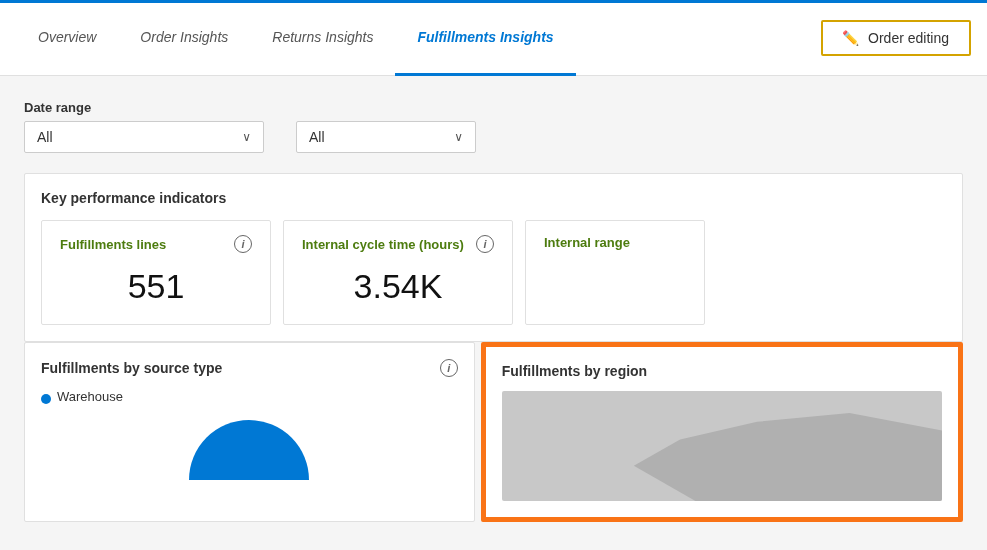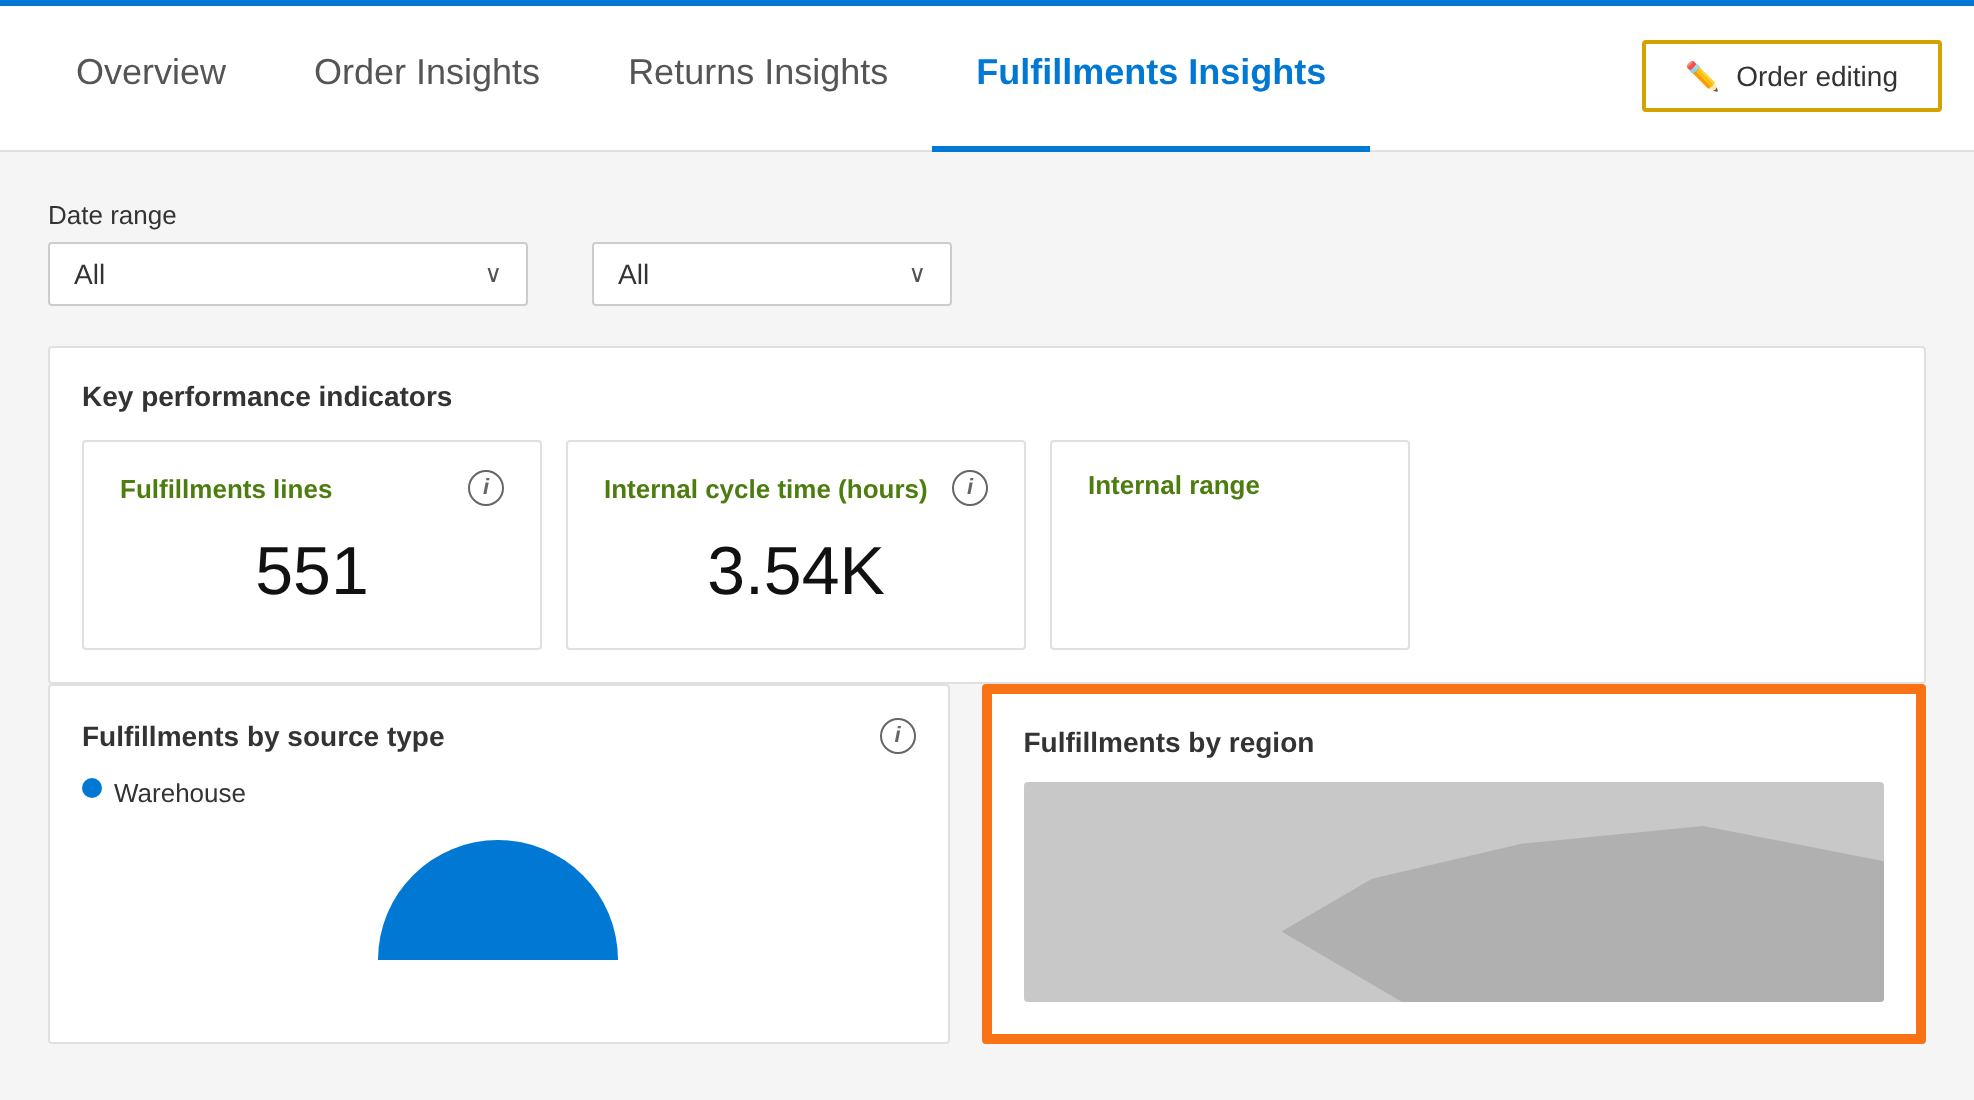--- a/index.html
+++ b/index.html
@@ -26,26 +26,27 @@
       position: absolute;
       top: 0; left: 0; right: 0;
       height: 3px;
       background: #0078d4;
     }
 
     .nav-tab {
       display: flex;
       align-items: center;
       padding: 0 22px;
-      font-size: 18px;
+      font-size: 14px;
       color: #555;
       cursor: pointer;
       border-bottom: 3px solid transparent;
       margin-bottom: -1px;
       white-space: nowrap;
+      font-style: italic;
     }
     .nav-tab.active {
       color: #0078d4;
       font-weight: 600;
       border-bottom: 3px solid #0078d4;
     }
 
     .resume-editing-btn {
       display: flex;
       align-items: center;
@@ -83,21 +84,21 @@
 
     .filter-group {
       display: flex;
       flex-direction: column;
       gap: 6px;
     }
 
     .filter-label {
       font-size: 13px;
       color: #333;
-      font-weight: 400;
+      font-weight: 700;
     }
 
     .filter-select {
       display: flex;
       align-items: center;
       justify-content: space-between;
       border: 1px solid #ccc;
       background: #fff;
       padding: 7px 12px;
       min-width: 240px;
@@ -194,21 +195,21 @@
       border-radius: 2px;
       padding: 14px 18px;
       flex: 0 0 auto;
       min-width: 180px;
       overflow: hidden;
     }
 
     
     .bottom-row {
       display: flex;
-      gap: 16px;
+      gap: 6px;
     }
 
     .chart-card {
       background: #fff;
       border: 1px solid #e0e0e0;
       border-radius: 2px;
       padding: 16px;
       flex: 0 0 auto;
       width: 48%;
       min-height: 170px;
@@ -223,21 +224,21 @@
     }
 
     .chart-card-title {
       font-size: 14px;
       font-weight: 600;
       color: #333;
     }
 
     .legend-item {
       display: flex;
-      align-items: flex-start;
+      align-items: flex-end;
       gap: 6px;
       font-size: 13px;
       color: #333;
     }
 
     .legend-dot {
       width: 10px;
       height: 10px;
       border-radius: 50%;
       background: #0078d4;

